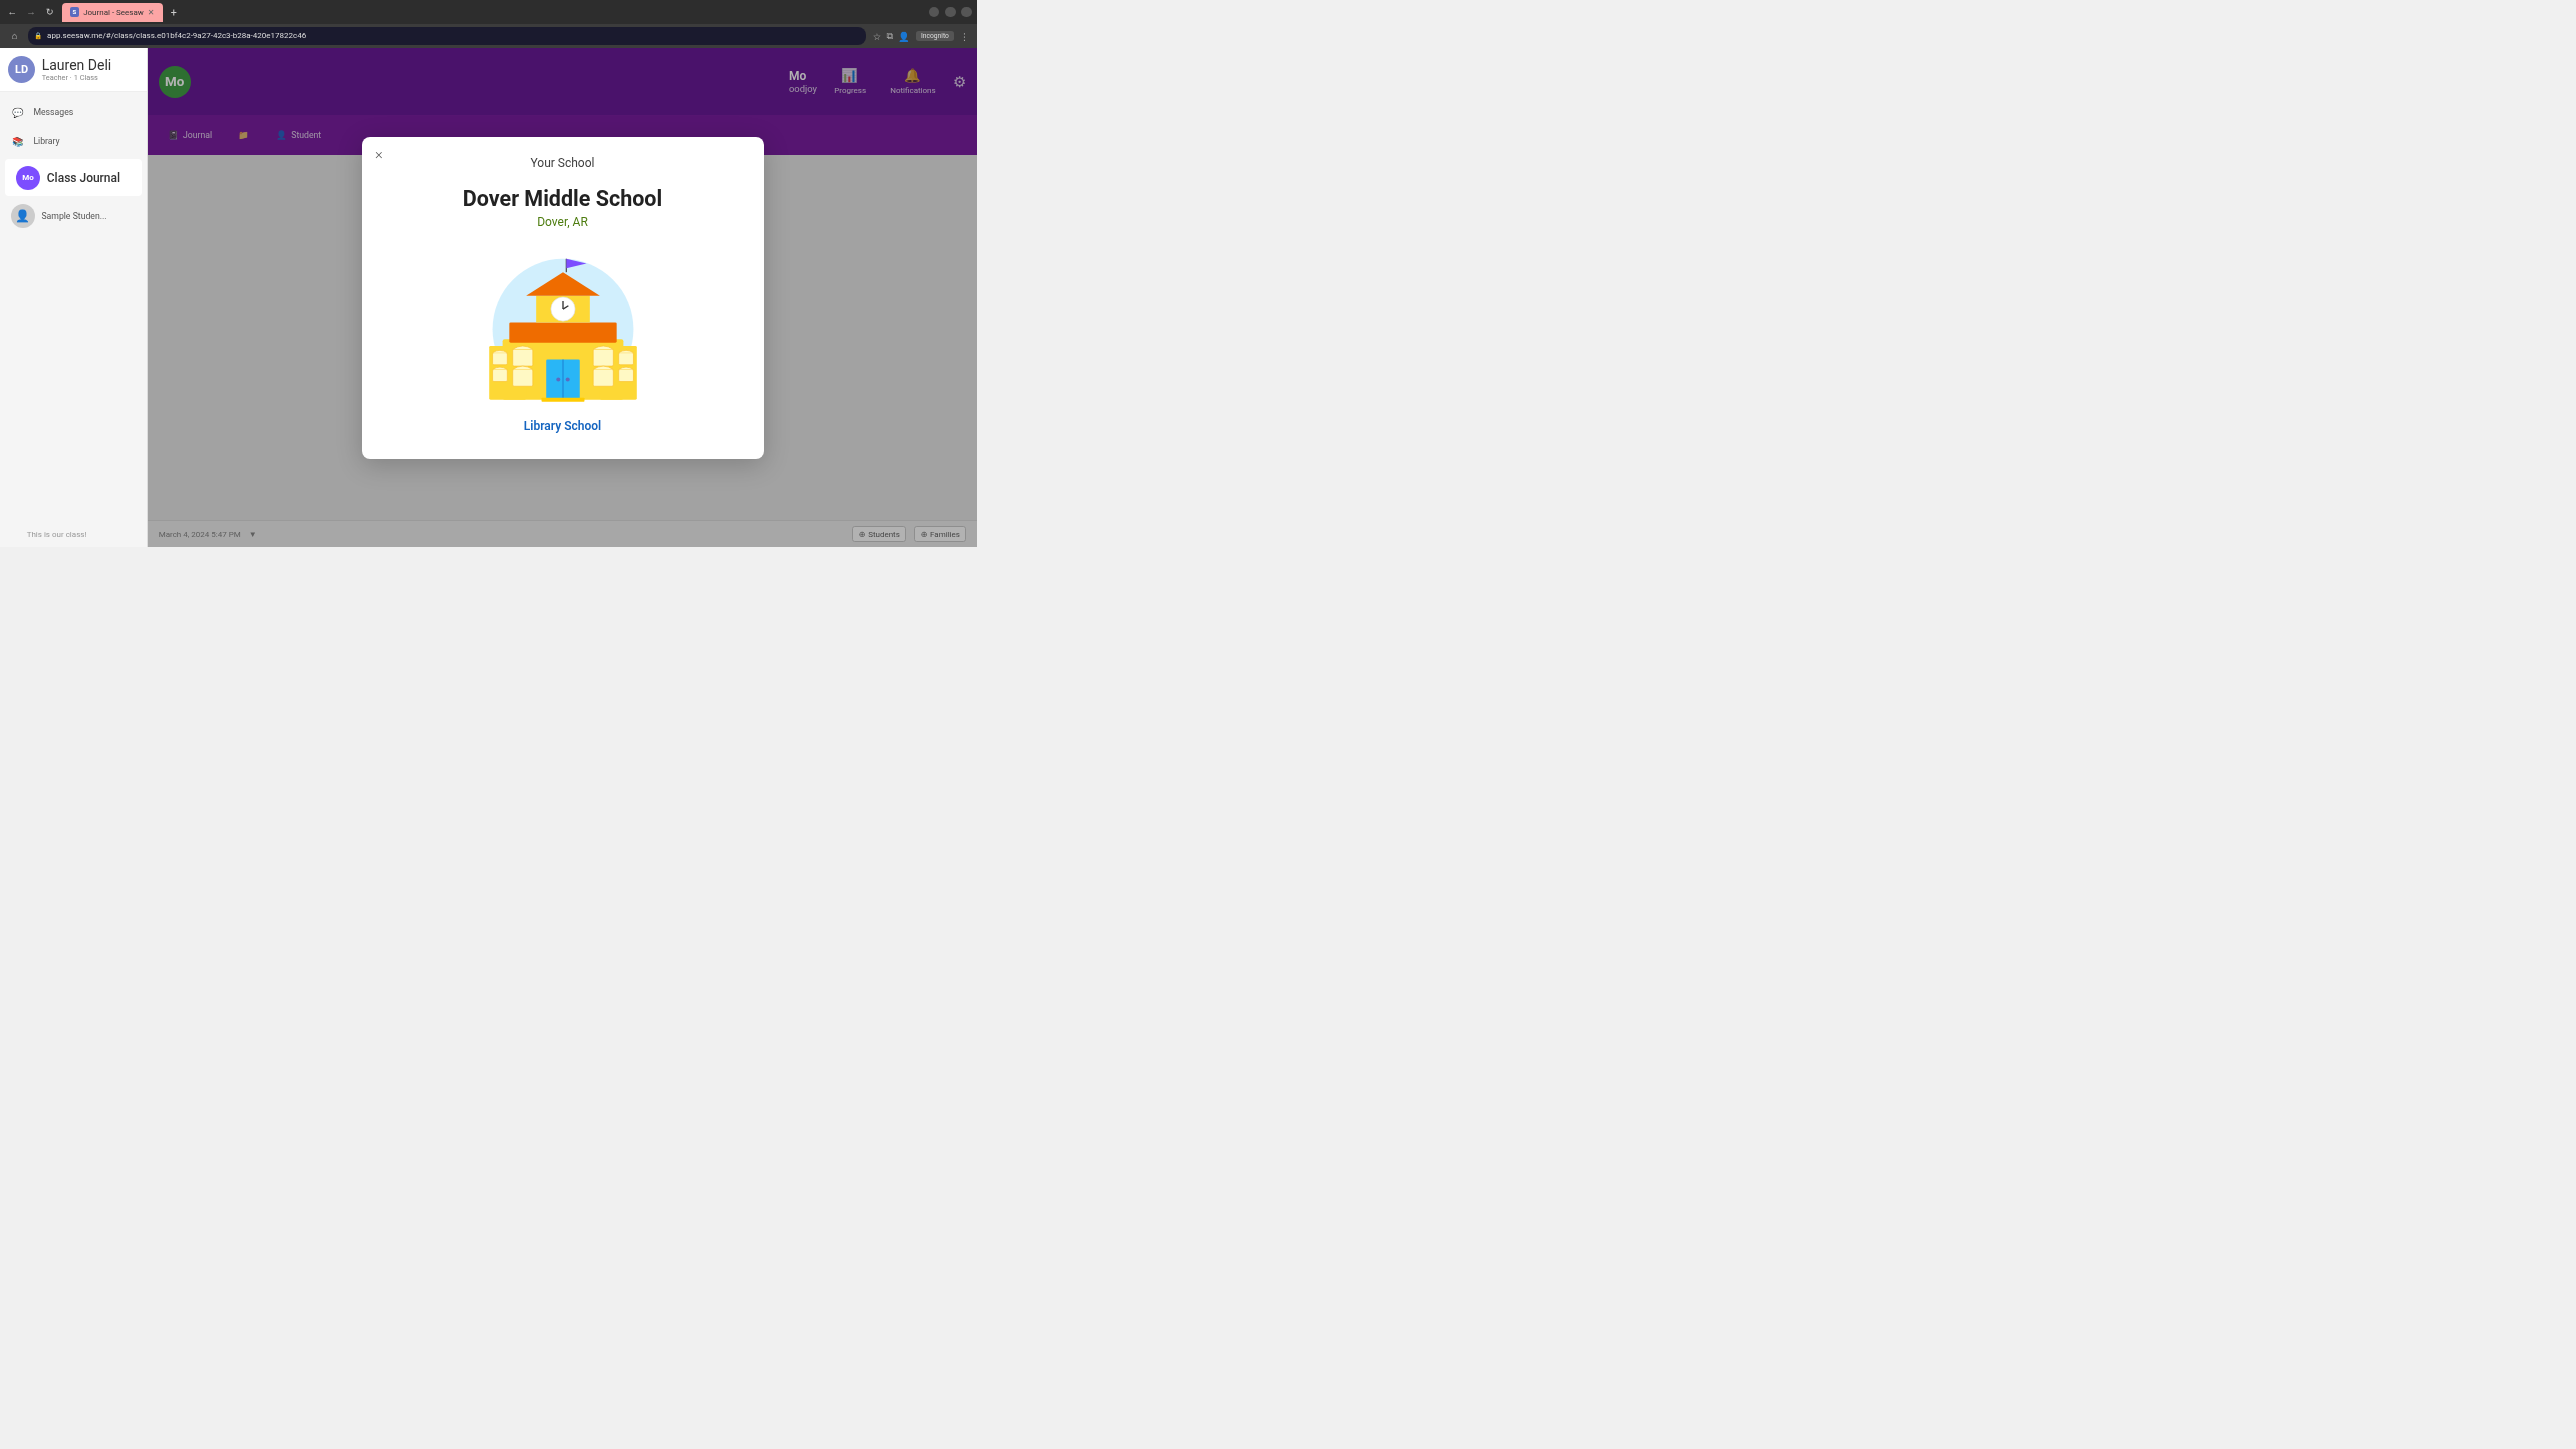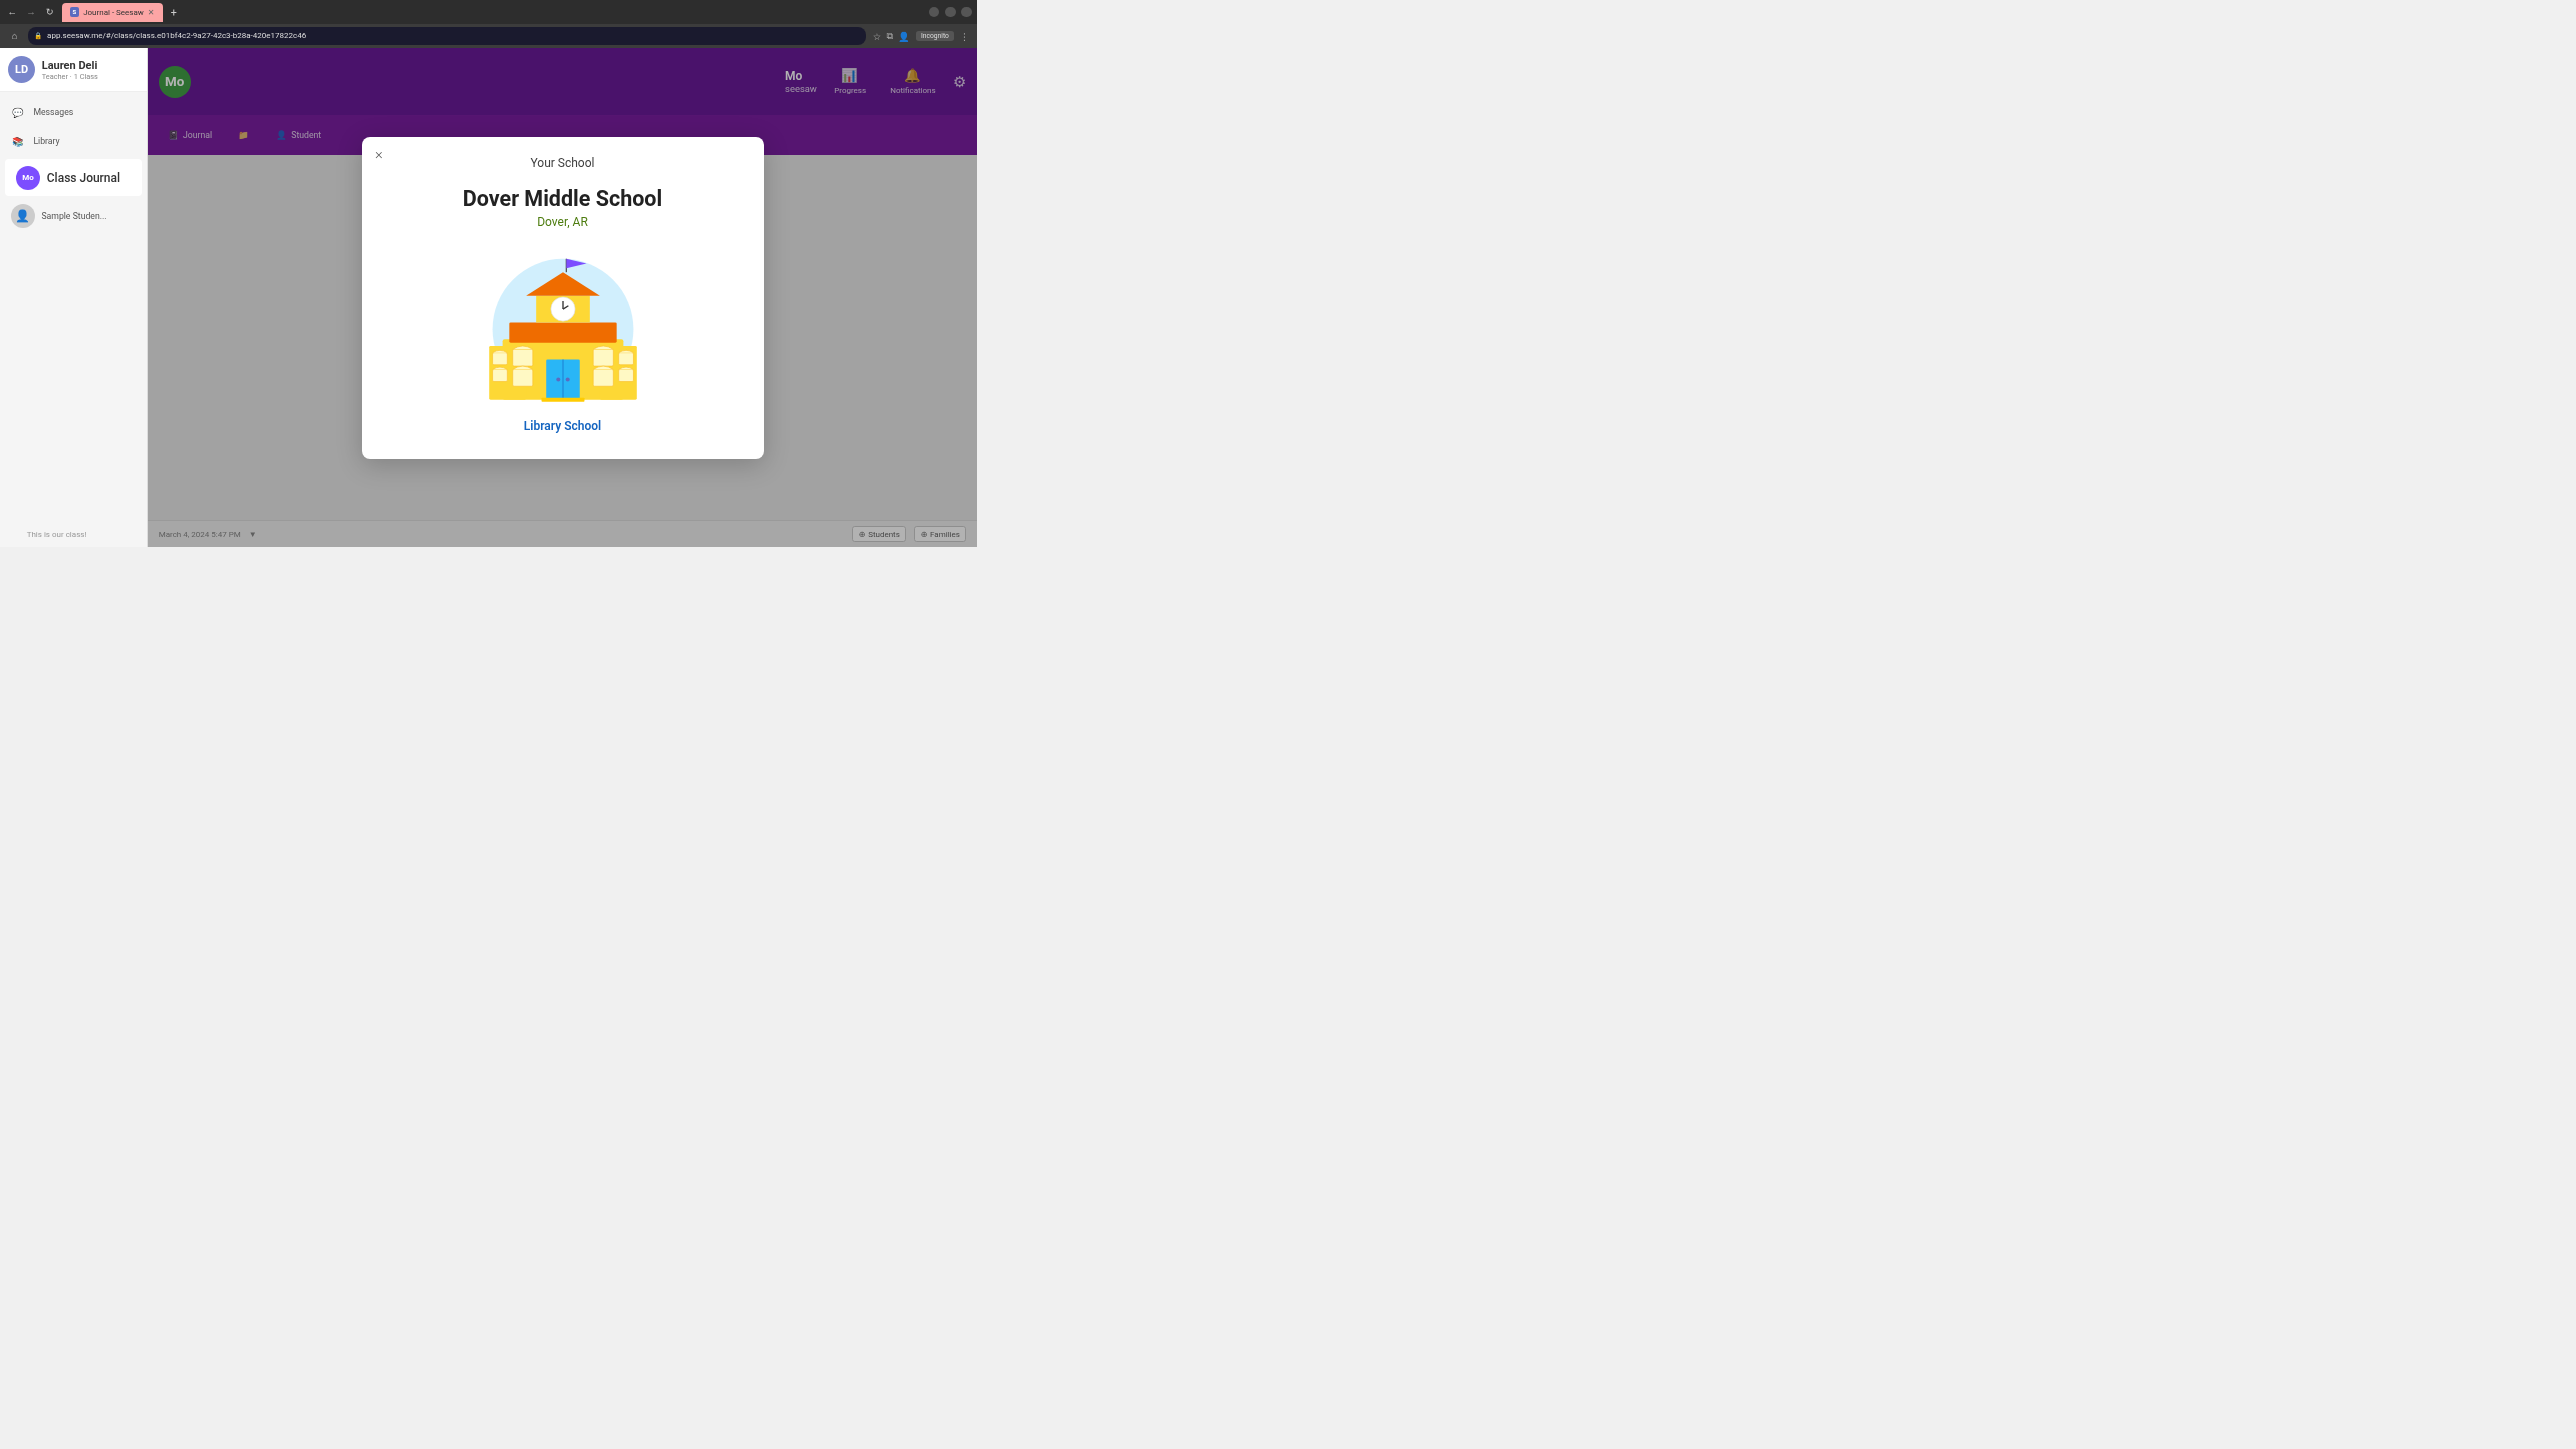--- a/index.html
+++ b/index.html
@@ -157,22 +157,22 @@
       color: white;
       display: flex;
       align-items: center;
       justify-content: center;
       font-size: 11px;
       font-weight: bold;
       flex-shrink: 0;
     }
     .sidebar-user-info { flex: 1; }
     .sidebar-user-name {
-      font-size: 11px;
-      font-weight: 700;
+      font-size: 14px;
+      font-weight: 400;
       color: #333;
     }
     .sidebar-user-role {
       font-size: 7.4px;
       color: #888;
     }
 
     .sidebar-nav {
       padding: 5.4px 0;
     }
@@ -513,21 +513,21 @@
   <div class="main-content">
 
     <div class="top-nav">
       <div class="top-nav-logo">
         <span>Mo</span>
       </div>
 
       <div class="top-nav-right">
         <div>
           <div class="profile-name">Mo</div>
-          <div class="profile-subtitle">seesaw</div>
+          <div class="profile-subtitle">oodjoy</div>
         </div>
 
         <div class="top-nav-item">
           <span class="top-nav-icon">📊</span>
           <span>Progress</span>
         </div>
 
         <div class="top-nav-item">
           <span class="top-nav-icon">🔔</span>
           <span>Notifications</span>

